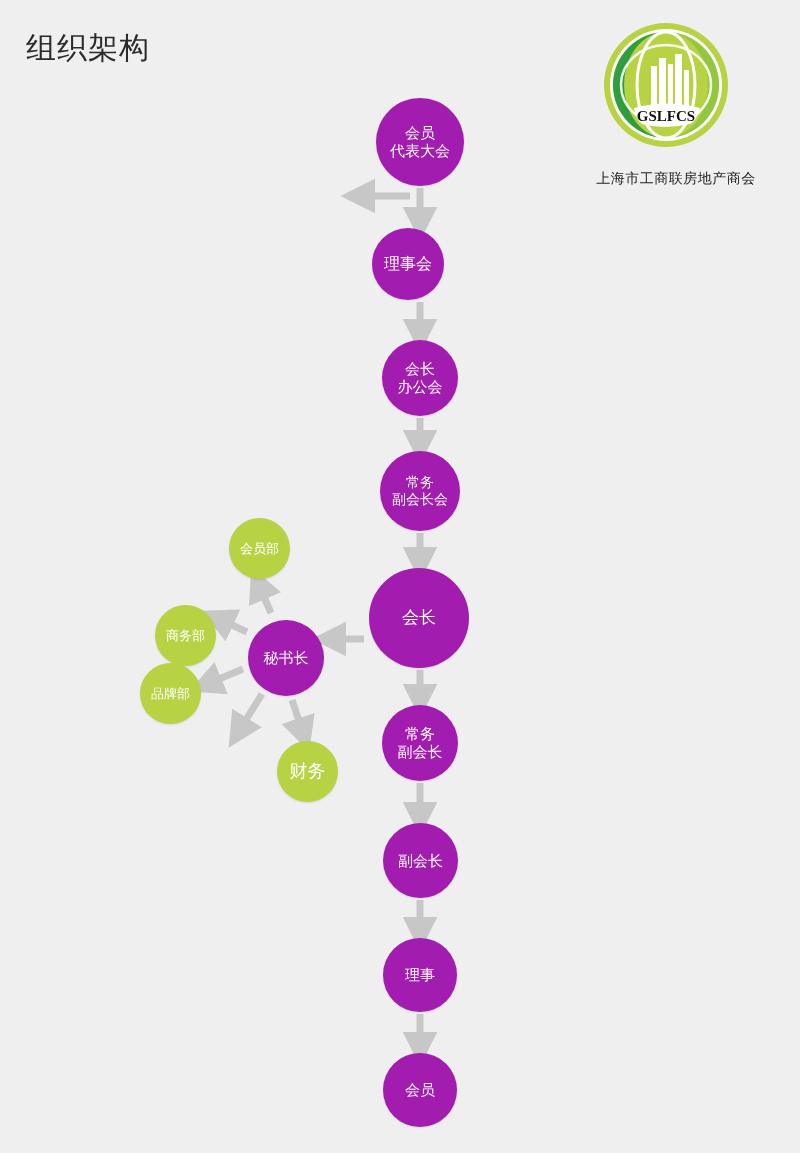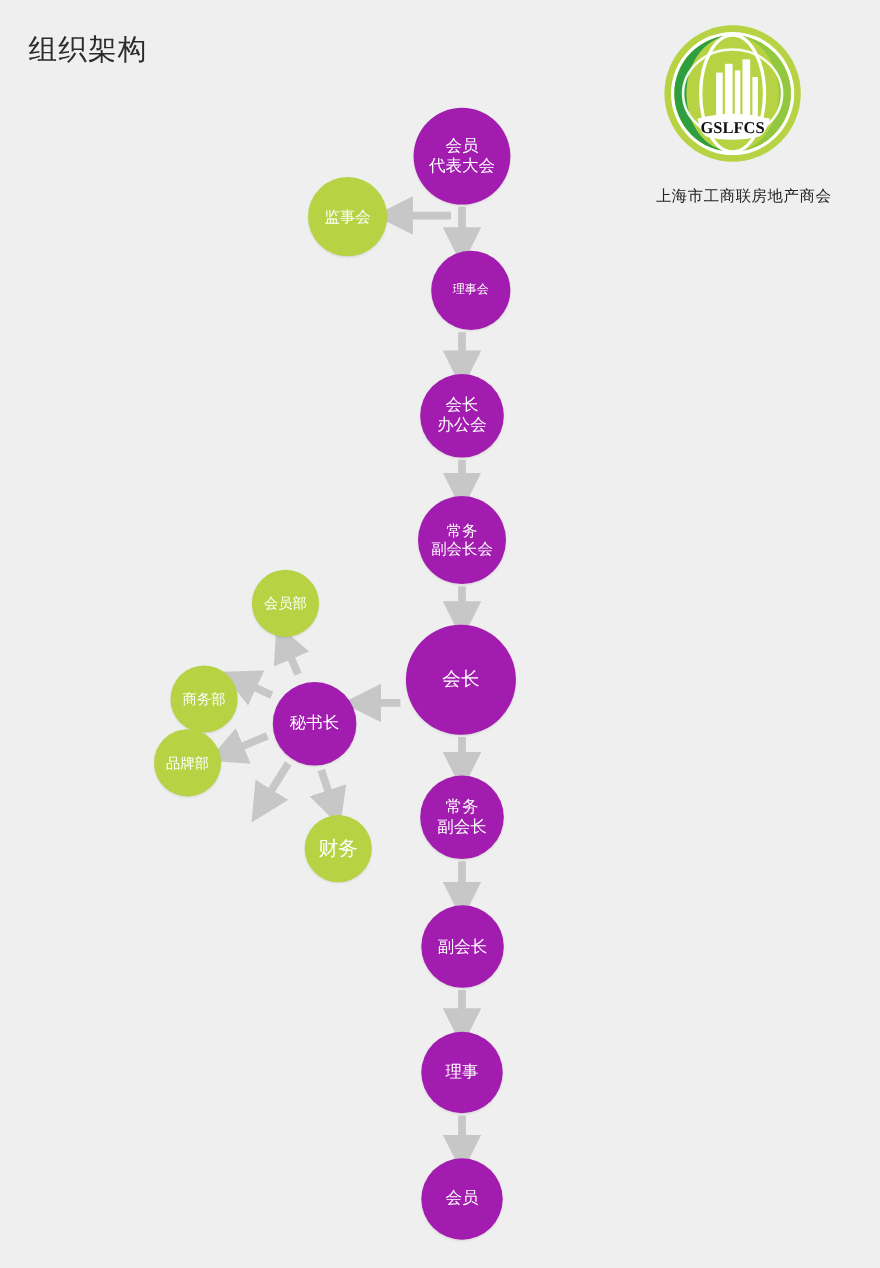--- a/index.html
+++ b/index.html
@@ -11,21 +11,21 @@
     height: 1153px;
     background: #efefef;
     font-family: "Liberation Sans", "DejaVu Sans", sans-serif;
     position: relative;
     overflow: hidden;
   }
   #page-title {
     position: absolute;
     left: 26px;
     top: 28px;
-    font-size: 26px;
+    font-size: 30px;
     color: #2b2b2b;
     letter-spacing: 1px;
     font-weight: 400;
     white-space: nowrap;
   }
 
   
   #logo-block {
     position: absolute;
     left: 556px;
@@ -148,25 +148,22 @@
       <line x1="262" y1="694" x2="239" y2="731"></line>
       <line x1="292" y1="700" x2="303" y2="733"></line>
     </g>
   </svg>
 
   <div class="node dark" style="left:376px; top:98px;  width:88px;  height:88px;  font-size:15px;">
     <span class="node-label">会员
 代表大会</span>
   </div>
 
-  <div class="node light" style="left:280px; top:161px; width:72px;  height:72px;  font-size:14px;">
-    <span class="node-label">监事会</span>
-  </div>
-
-  <div class="node dark" style="left:392px; top:228px; width:72px;  height:72px;  font-size:11px;">
+
+  <div class="node dark" style="left:372px; top:228px; width:72px;  height:72px;  font-size:16px;">
     <span class="node-label">理事会</span>
   </div>
 
   <div class="node dark" style="left:382px; top:340px; width:76px;  height:76px;  font-size:15px;">
     <span class="node-label">会长
 办公会</span>
   </div>
 
   <div class="node dark" style="left:380px; top:451px; width:80px;  height:80px;  font-size:14px;">
     <span class="node-label">常务

